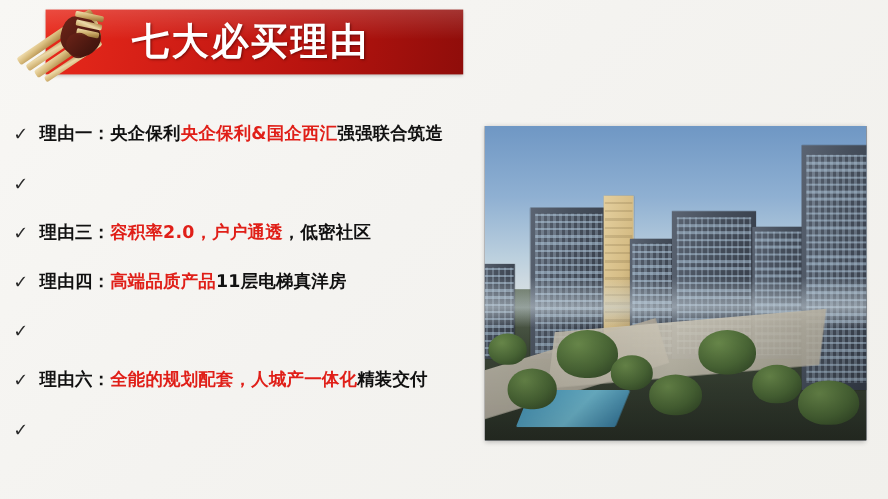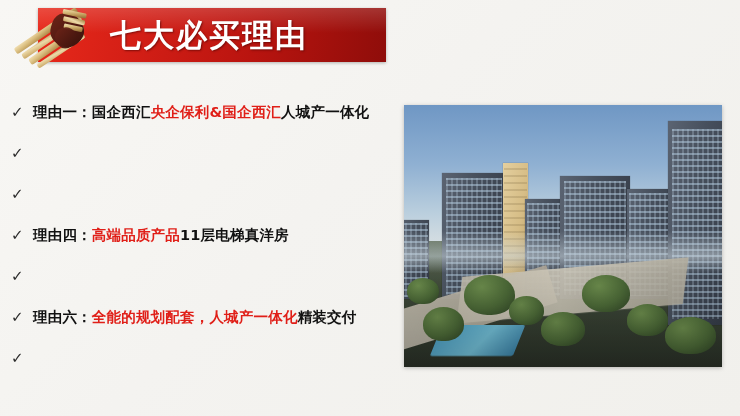--- a/index.html
+++ b/index.html
@@ -260,30 +260,33 @@
       </g>
       <path d="M50 26 q9 -6 16 1 q6 7 -1 14 q-8 7 -15 0 q-6 -8 0 -15 z" fill="url(#dark1)" opacity="0.92"></path>
     </svg>
   </div>
 
   <div class="reasons">
 
     <div class="reason-row">
       <span class="check-icon">✓</span>
       <span class="reason-text">
-        <span class="reason-label">理由一：</span><span>国企西汇</span><span class="hl">央企保利&amp;国企西汇</span><span>人城产一体化</span>
+        <span class="reason-label">理由一：</span><span>央企保利</span><span class="hl">央企保利&amp;国企西汇</span><span>强强联合筑造</span>
       </span>
     </div>
 
     <div class="reason-row">
       <span class="check-icon">✓</span>
     </div>
 
     <div class="reason-row">
       <span class="check-icon">✓</span>
+      <span class="reason-text">
+        <span class="reason-label">理由三：</span><span class="hl">容积率2.0，户户通透</span><span>，低密社区</span>
+      </span>
     </div>
 
     <div class="reason-row">
       <span class="check-icon">✓</span>
       <span class="reason-text">
         <span class="reason-label">理由四：</span><span class="hl">高端品质产品</span><span>11层电梯真洋房</span>
       </span>
     </div>
 
     <div class="reason-row">

